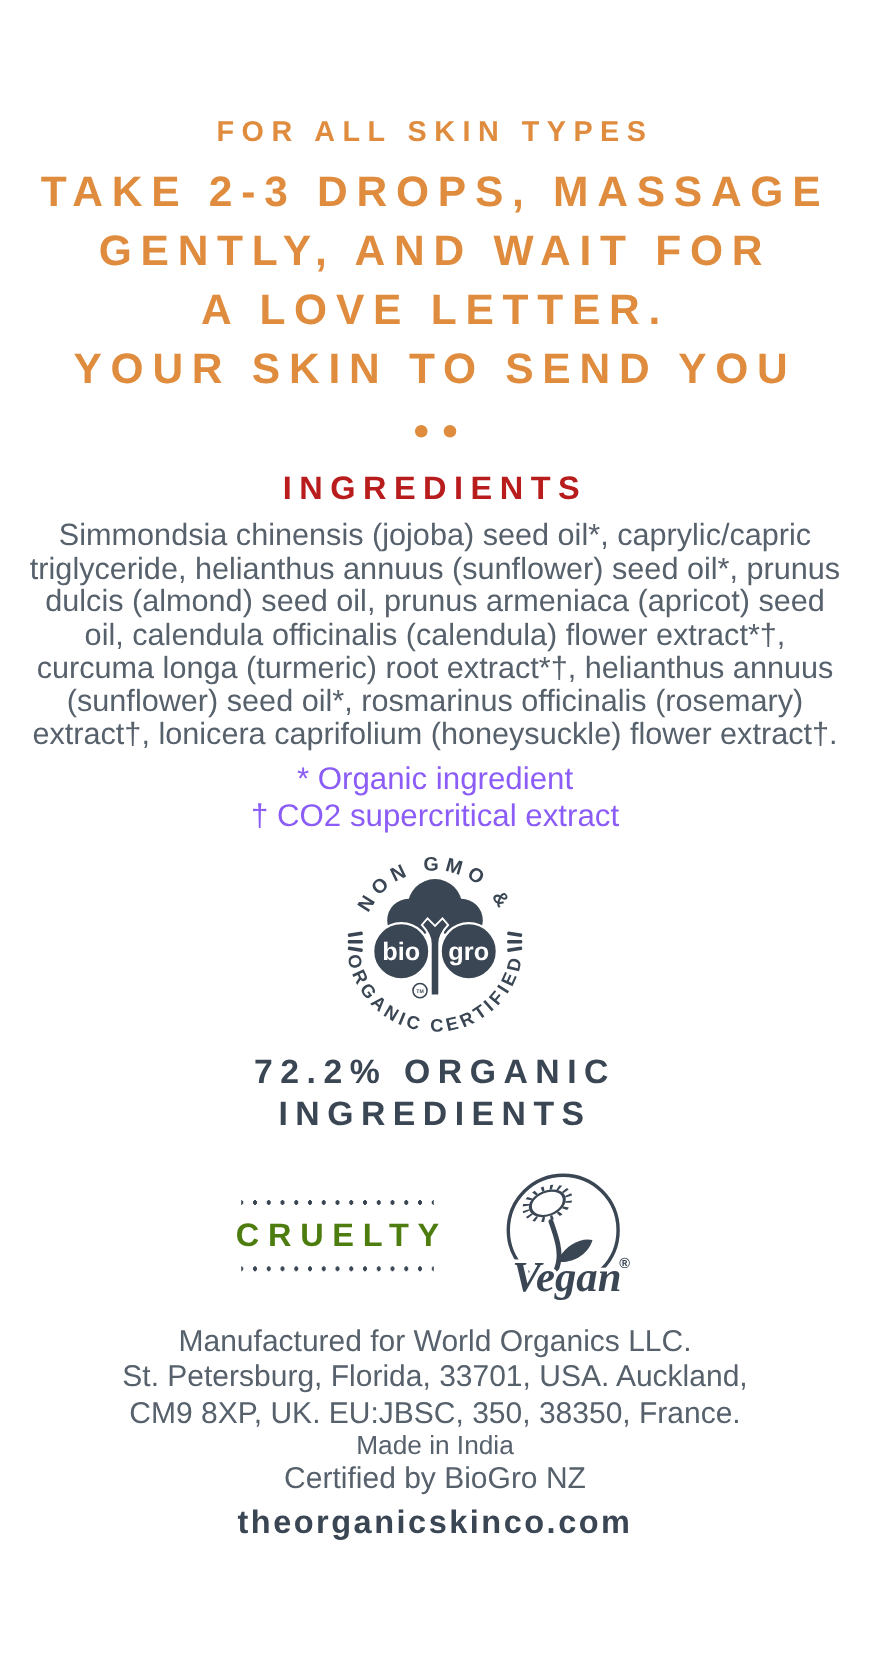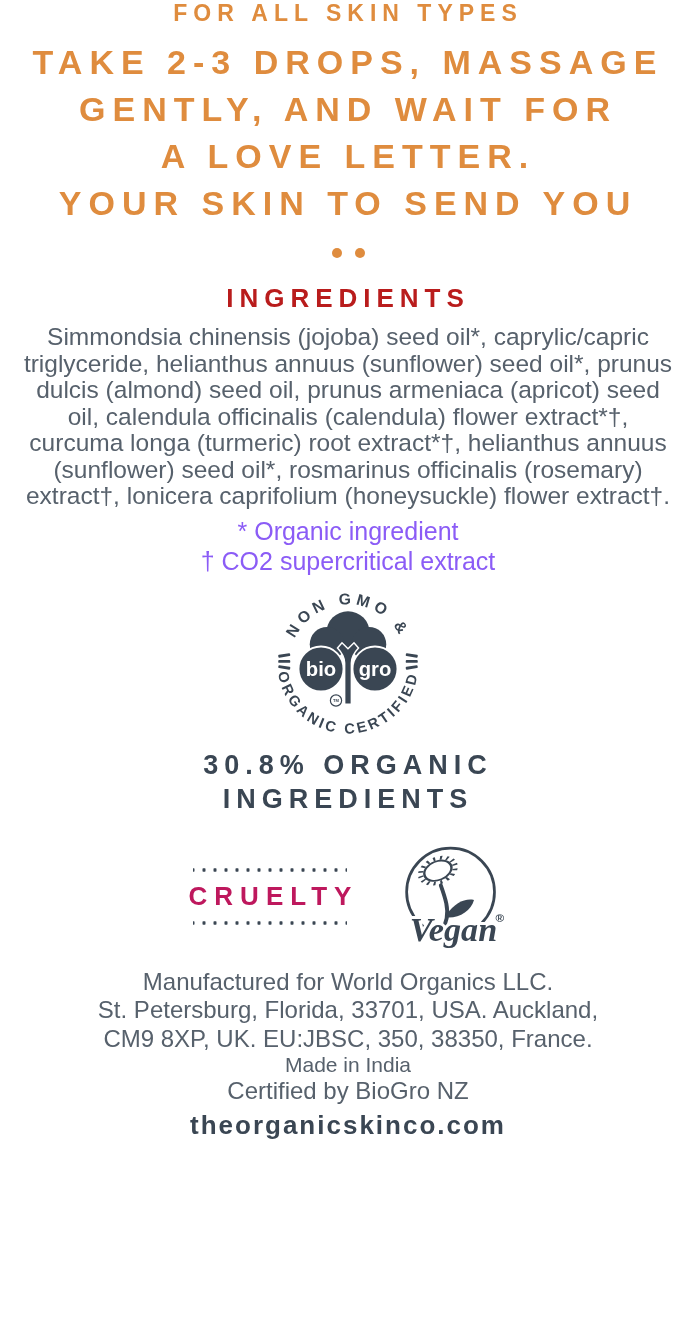--- a/index.html
+++ b/index.html
@@ -1,21 +1,21 @@
 <!DOCTYPE html>
 <html><head>
 <meta charset="utf-8">
 <style>
   html,body{margin:0;padding:0;}
   body{
     width:696px;height:1332px;overflow:hidden;background:#ffffff;
     font-family:"Liberation Sans",sans-serif;
     -webkit-font-smoothing:antialiased;
   }
-  .label{width:696px;height:1332px;text-align:center;box-sizing:border-box;}
+  .label{width:696px;height:1332px;text-align:center;box-sizing:border-box;padding-top:92px;}
 
   
   .usage-sub{color:#DF8C3E;font-size:23px;font-weight:700;letter-spacing:6px;margin-bottom:12px;}
   .usage-main{color:#DF8C3E;font-size:34px;font-weight:700;letter-spacing:7px;line-height:47px;}
 
   
   .dots{margin-top:20px;height:12px;display:flex;justify-content:center;align-items:center;gap:13px;}
   .dot{width:10px;height:10px;border-radius:50%;background:#DF8C3E;display:inline-block;}
 
   
@@ -30,21 +30,21 @@
   .biogro-arc-bottom{font-size:19.5px;letter-spacing:4px;}
   .biogro-word{fill:#ffffff;font-weight:700;font-size:27px;text-anchor:middle;font-family:"Liberation Sans",sans-serif;}
   .tm-text{fill:#3A4653;font-size:5.5px;font-weight:700;text-anchor:middle;font-family:"Liberation Sans",sans-serif;}
   .license{margin-top:2px;color:#3A4653;font-size:23px;font-weight:700;letter-spacing:4px;}
 
   .organic-percent{margin:10px auto 0 auto;max-width:345px;color:#3A4653;font-size:27px;font-weight:700;letter-spacing:6px;line-height:34px;}
 
   
   .cvf-row{margin-top:26px;display:flex;justify-content:center;align-items:center;gap:34px;}
   .cvf-word{display:flex;flex-direction:column;align-items:center;gap:9px;}
-  .cvf-label{color:#be185d;font-size:26px;font-weight:700;letter-spacing:7px;text-indent:7px;text-align:center;}
+  .cvf-label{color:#4d7c0f;font-size:26px;font-weight:700;letter-spacing:7px;text-indent:7px;text-align:center;}
   .dotted-rule{width:154px;height:4px;background-image:radial-gradient(circle,#3A4653 1.7px,transparent 1.9px);background-size:11px 4px;background-repeat:repeat-x;background-position:center;}
   .vegan-text{font-family:"Liberation Serif",serif;font-style:italic;font-weight:700;font-size:35px;fill:#3A4653;text-anchor:middle;paint-order:stroke;stroke:#ffffff;stroke-width:6px;stroke-linejoin:round;}
   .vegan-reg{fill:#3A4653;font-size:12px;font-weight:700;font-family:"Liberation Sans",sans-serif;}
 
   
   .footer{margin-top:16px;color:#57616C;font-size:24px;line-height:28.5px;}
   .made-in{font-size:21px;line-height:24px;}
   .certified{font-size:24px;line-height:28px;}
   .website{margin-top:5px;color:#3A4653;font-size:26px;font-weight:700;letter-spacing:2px;line-height:30px;}
 </style>
@@ -105,21 +105,21 @@
         <circle cx="136" cy="108" r="30" fill="#3A4653" stroke="#ffffff" stroke-width="2.5"></circle>
         <path d="M95.5,155 L95.5,100 Q95.5,90 86,80 L92,73 Q100,81 100,81 Q100,81 108,73 L114,80 Q104.5,90 104.5,100 L104.5,155 Z" fill="#3A4653" stroke="#ffffff" stroke-width="2"></path>
         <text x="64" y="117" class="biogro-word">bio</text>
         <text x="136" y="117" class="biogro-word">gro</text>
         <circle cx="84" cy="150" r="7.5" fill="#ffffff" stroke="#3A4653" stroke-width="1.6"></circle>
         <text x="84" y="152.3" class="tm-text">TM</text>
       </g>
     </svg>
   </div>
 
-  <div class="organic-percent">30.8% ORGANIC INGREDIENTS</div>
+  <div class="organic-percent">72.2% ORGANIC INGREDIENTS</div>
 
   <div class="cvf-row">
     <div class="cvf-word">
       <div class="dotted-rule"></div>
       <div class="cvf-label">CRUELTY</div>
       <div class="dotted-rule"></div>
     </div>
 
     <svg viewBox="0 0 125 112" width="122" height="110" aria-hidden="true">
       <circle cx="60" cy="51" r="45" fill="none" stroke="#3A4653" stroke-width="2.8"></circle>

